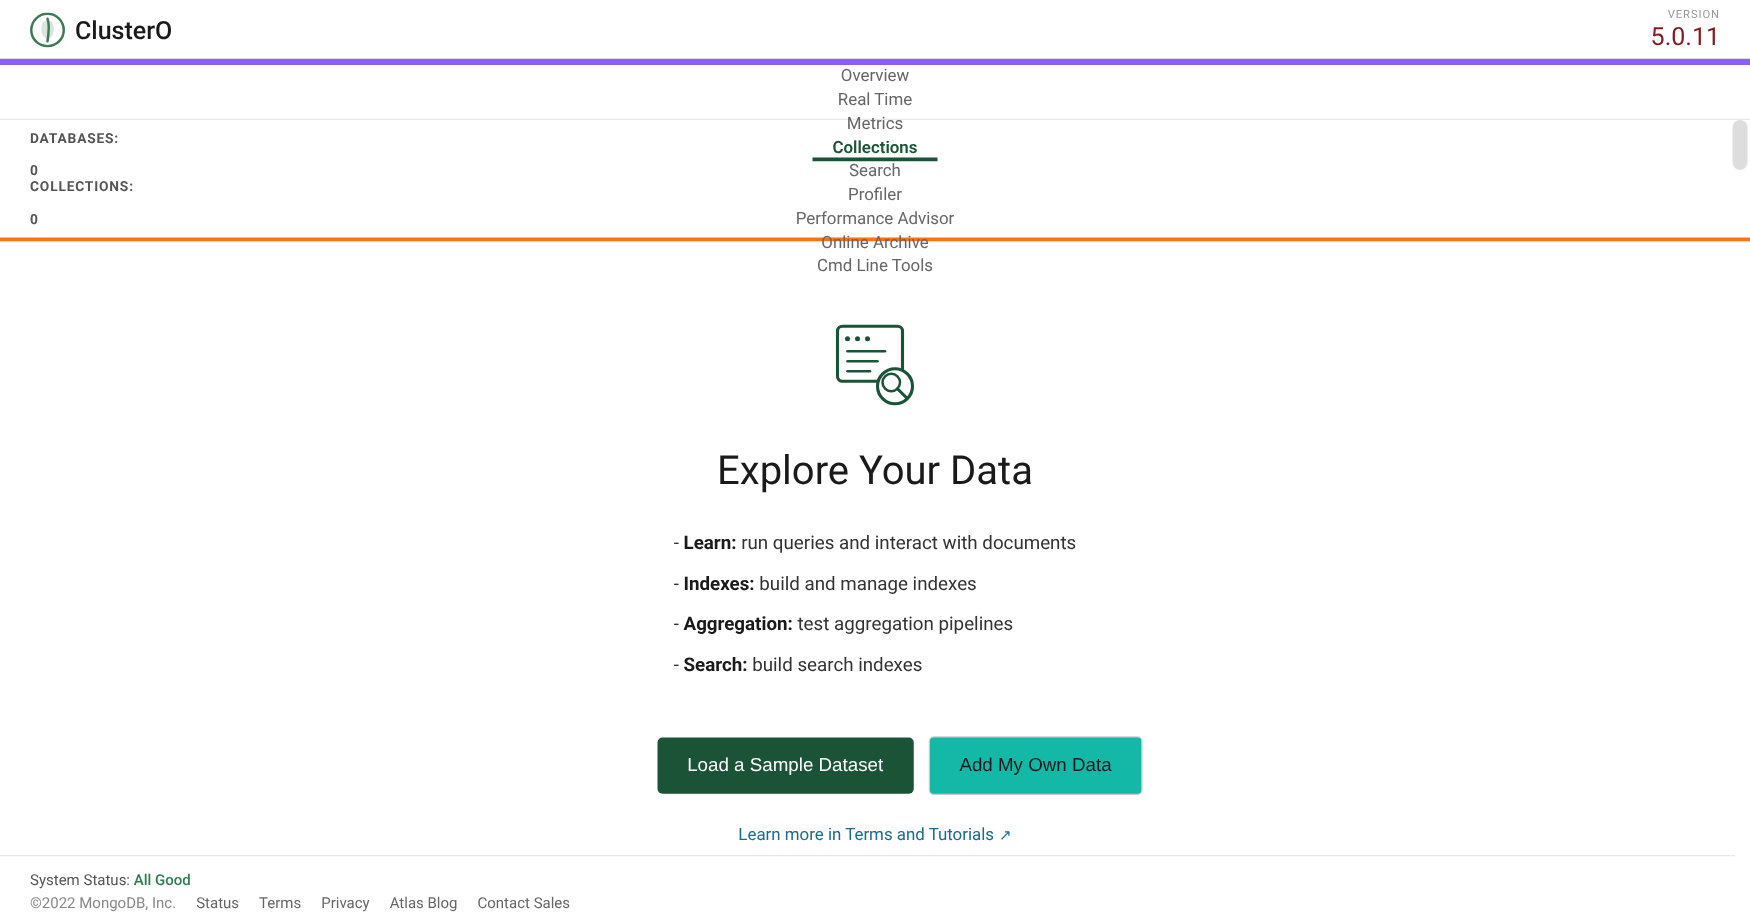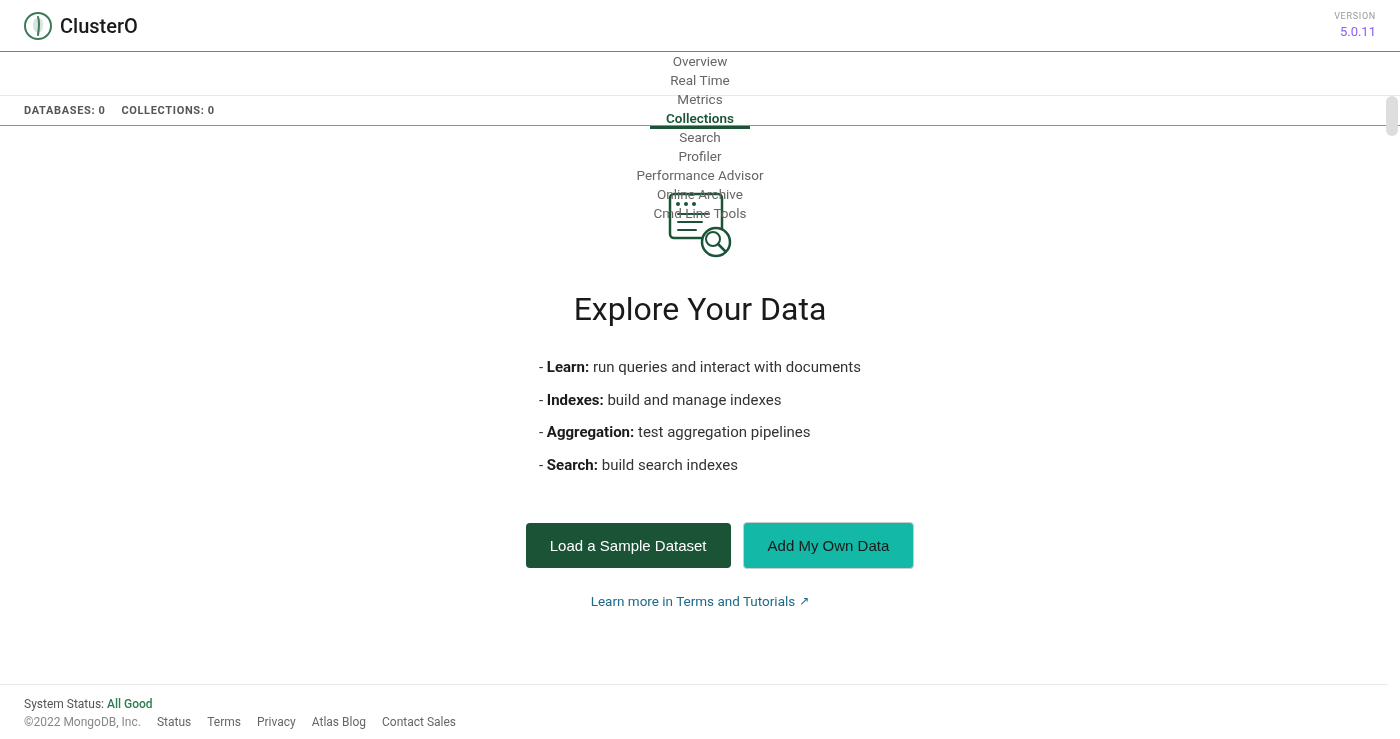--- a/index.html
+++ b/index.html
@@ -13,21 +13,21 @@
       overflow-x: hidden;
     }
 
     
     .top-header {
       display: flex;
       align-items: center;
       justify-content: space-between;
       padding: 0 24px;
       height: 52px;
-      border-bottom: 1px solid #8b5cf6;
+      border-bottom: 5px solid #8b5cf6;
     }
     .logo-area {
       display: flex;
       align-items: center;
       gap: 8px;
     }
     .logo-icon {
       width: 28px;
       height: 28px;
       color: #3d7a56;
@@ -41,22 +41,22 @@
       text-align: right;
     }
     .version-label {
       font-size: 9px;
       color: #999;
       letter-spacing: 0.08em;
       text-transform: uppercase;
       display: block;
     }
     .version-number {
-      font-size: 13px;
-      color: #8b5cf6;
+      font-size: 20px;
+      color: #7f1d1d;
     }
 
     
     .nav-tabs {
       display: flex;
       align-items: center;
       border-bottom: 1px solid #e8e8e8;
       padding: 0 24px;
       height: 44px;
       gap: 0;
@@ -81,24 +81,25 @@
       border-bottom: 3px solid #1a5336;
       font-weight: 600;
     }
 
     
     .stats-bar {
       padding: 8px 24px;
       font-size: 11px;
       color: #888;
       letter-spacing: 0.04em;
-      border-bottom: 1px solid #f97316;
+      border-bottom: 3px solid #f97316;
       display: flex;
       align-items: flex-start;
       gap: 0;
+      flex-direction: column;
     }
     .stats-bar span {
       font-weight: 700;
       color: #555;
       text-transform: uppercase;
       font-size: 11px;
       letter-spacing: 0.06em;
     }
     .stats-bar .count {
       font-weight: 700;

